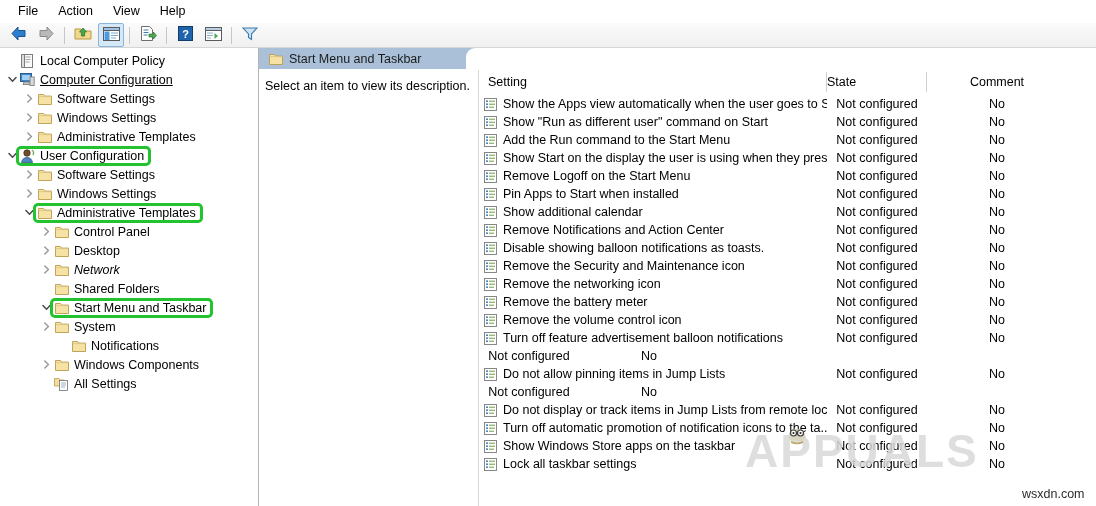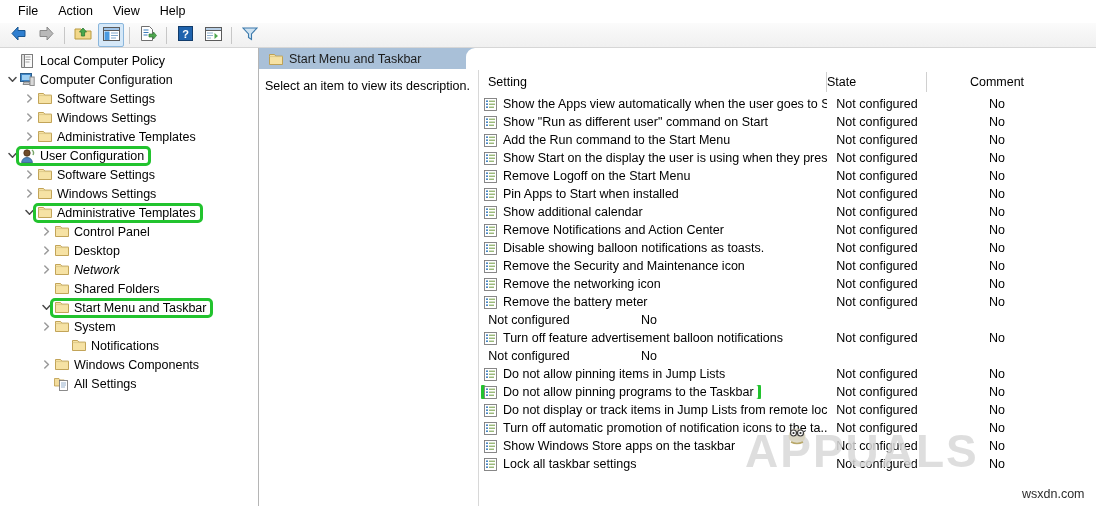--- a/index.html
+++ b/index.html
@@ -71,21 +71,21 @@
     color:#6a6a6a;font-size:10px;line-height:1;
   }
   .twist svg{display:block;}
   .ticon{width:17px;flex:0 0 17px;display:flex;align-items:center;justify-content:center;}
   .tlabel{padding-left:4px;padding-right:4px;}
   .hl{
     outline:3px solid #22c32e;
     outline-offset:0px;
     border-radius:2px;
   }
-  .hl-wrap{position:relative;display:inline-flex;align-items:flex-start;}
+  .hl-wrap{position:relative;display:inline-flex;align-items:center;}
 
   
   .right-pane{flex:1 1 auto;display:flex;flex-direction:column;min-width:0;background:#fff;}
   .rp-header{
     height:21px;flex:0 0 21px;
     background:#a9c0d8;
     display:flex;align-items:center;
     padding-left:10px;
     position:relative;
   }
@@ -256,21 +256,21 @@
               <span class="ticon">
                 <svg width="13" height="14" viewBox="0 0 13 14">
                   <rect x="2.5" y="0.5" width="9" height="13" fill="#fafafa" stroke="#7d7d7d"></rect>
                   <path d="M4.5 3 h5 M4.5 5.5 h5 M4.5 8 h4" stroke="#9a9a9a" stroke-width="0.9"></path>
                   <path d="M0.5 0.5 h3 v13 h-3 Z" fill="#dcdcdc" stroke="#7d7d7d"></path>
                 </svg>
               </span>
               <span class="tlabel">Local Computer Policy</span>
             </span>
           </div>
-          <div class="tnode" style="padding-left: 6px;">
+          <div class="tnode" style="padding-left: 6px; text-decoration: underline;">
             <span class="twist">
               <svg width="9" height="9" viewBox="0 0 9 9">
                 <path d="M1 2.6 L4.5 6.2 L8 2.6" fill="none" stroke="#4a4a4a" stroke-width="1.5" stroke-linecap="round" stroke-linejoin="round"></path>
               </svg>
             </span>
             <span class="hl-wrap">
               <span class="ticon">
                 <svg width="15" height="13" viewBox="0 0 15 13">
                   <rect x="0.5" y="0.5" width="11" height="8" fill="#3f87c9" stroke="#2a5e8d"></rect>
                   <rect x="2" y="2" width="8" height="5" fill="#9fd0f3"></rect>
@@ -776,20 +776,34 @@
                         <path d="M5 3.2 h6 M5 6.2 h6 M5 9.2 h5" stroke="#6d9a3f" stroke-width="1"></path>
                       </svg>
                     </span>
                     <span class="stext">Remove the battery meter</span>
                   </span>
                 </div>
                 <div class="cell-state">Not configured</div>
                 <div class="cell-comment">No</div>
               </div>
               <div class="row">
+                <div class="cell-setting">
+                  <span class="hlbox">
+                    <span class="sicon">
+                      <svg width="13" height="13" viewBox="0 0 13 13">
+                        <rect x="0.5" y="0.5" width="12" height="12" fill="#ffffff" stroke="#7b7b7b" stroke-width="0.9"></rect>
+                        <rect x="2" y="2.4" width="2" height="1.6" fill="#4a86c4"></rect>
+                        <rect x="2" y="5.4" width="2" height="1.6" fill="#4a86c4"></rect>
+                        <rect x="2" y="8.4" width="2" height="1.6" fill="#4a86c4"></rect>
+                        <path d="M5 3.2 h6 M5 6.2 h6 M5 9.2 h5" stroke="#6d9a3f" stroke-width="1"></path>
+                      </svg>
+                    </span>
+                    <span class="stext">Remove the volume control icon</span>
+                  </span>
+                </div>
                 <div class="cell-state">Not configured</div>
                 <div class="cell-comment">No</div>
               </div>
               <div class="row">
                 <div class="cell-setting">
                   <span class="hlbox">
                     <span class="sicon">
                       <svg width="13" height="13" viewBox="0 0 13 13">
                         <rect x="0.5" y="0.5" width="12" height="12" fill="#ffffff" stroke="#7b7b7b" stroke-width="0.9"></rect>
                         <rect x="2" y="2.4" width="2" height="1.6" fill="#4a86c4"></rect>
@@ -820,34 +834,20 @@
                         <path d="M5 3.2 h6 M5 6.2 h6 M5 9.2 h5" stroke="#6d9a3f" stroke-width="1"></path>
                       </svg>
                     </span>
                     <span class="stext">Do not allow pinning items in Jump Lists</span>
                   </span>
                 </div>
                 <div class="cell-state">Not configured</div>
                 <div class="cell-comment">No</div>
               </div>
               <div class="row highlighted">
-                <div class="cell-setting">
-                  <span class="hlbox">
-                    <span class="sicon">
-                      <svg width="13" height="13" viewBox="0 0 13 13">
-                        <rect x="0.5" y="0.5" width="12" height="12" fill="#ffffff" stroke="#7b7b7b" stroke-width="0.9"></rect>
-                        <rect x="2" y="2.4" width="2" height="1.6" fill="#4a86c4"></rect>
-                        <rect x="2" y="5.4" width="2" height="1.6" fill="#4a86c4"></rect>
-                        <rect x="2" y="8.4" width="2" height="1.6" fill="#4a86c4"></rect>
-                        <path d="M5 3.2 h6 M5 6.2 h6 M5 9.2 h5" stroke="#6d9a3f" stroke-width="1"></path>
-                      </svg>
-                    </span>
-                    <span class="stext">Do not allow pinning programs to the Taskbar</span>
-                  </span>
-                </div>
                 <div class="cell-state">Not configured</div>
                 <div class="cell-comment">No</div>
               </div>
               <div class="row">
                 <div class="cell-setting">
                   <span class="hlbox">
                     <span class="sicon">
                       <svg width="13" height="13" viewBox="0 0 13 13">
                         <rect x="0.5" y="0.5" width="12" height="12" fill="#ffffff" stroke="#7b7b7b" stroke-width="0.9"></rect>
                         <rect x="2" y="2.4" width="2" height="1.6" fill="#4a86c4"></rect>

